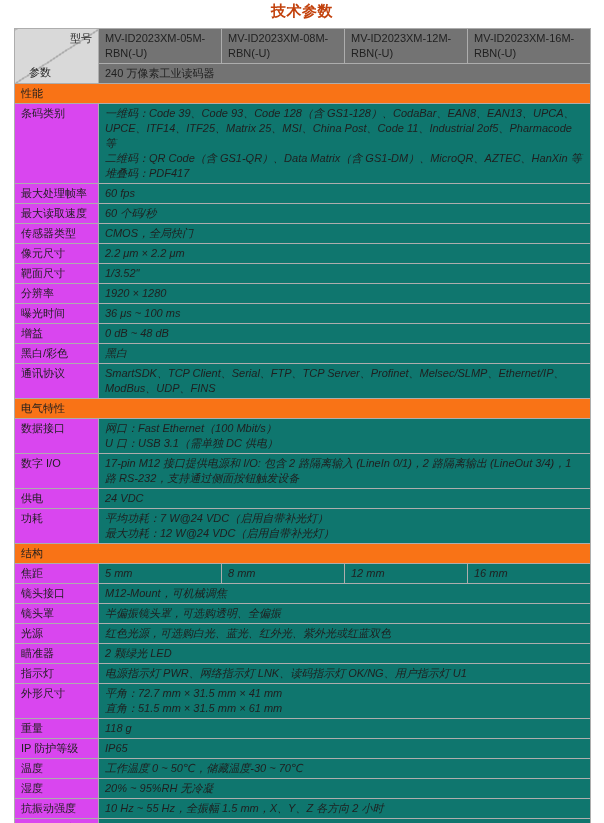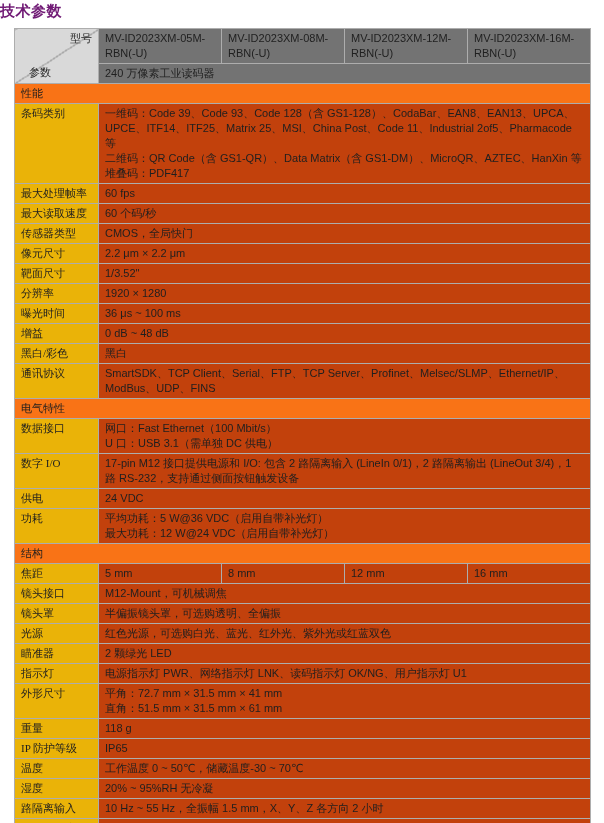--- a/index.html
+++ b/index.html
@@ -5,23 +5,24 @@
   * { margin: 0; padding: 0; box-sizing: border-box; }
   html, body {
     width: 604px;
     background: #ffffff;
     font-family: "Liberation Sans", "DejaVu Sans", sans-serif;
     color: #1f1f1f;
     -webkit-font-smoothing: antialiased;
   }
   .page { width: 604px; min-height: 823px; padding-top: 2px; }
   .title {
+    text-align: center;
     font-size: 15px;
     font-weight: bold;
-    color: #701a75;
+    color: #c2410c;
     margin-bottom: 7px;
     letter-spacing: 0.5px;
   }
   table.spec {
     border-collapse: collapse;
     table-layout: fixed;
     width: 576px;
     margin-left: 14px;
     font-size: 11px;
   }
@@ -45,22 +46,22 @@
     background-image: linear-gradient(to bottom right,
       transparent 49.4%, #9b9b9b 49.4%, #9b9b9b 50.6%, transparent 50.6%);
   }
   .corner-tr { position: absolute; top: 2px; right: 6px; }
   .corner-bl { position: absolute; bottom: 3px; left: 14px; }
   td.section-title {
     background: #f97316;
     font-weight: bold;
     padding-left: 3px;
   }
-  td.label { background: #eab308; font-family: Liberation Serif, serif; }
-  td.value { background: #c2410c; }
+  td.label { background: #d946ef; }
+  td.value { background: #0f766e; font-style: italic; }
 </style>
 </head>
 <body>
 
 <div class="page">
   <div class="title">技术参数</div>
 
   <table class="spec">
     <colgroup>
       <col class="c-label">
@@ -174,21 +175,21 @@
         </tr>
         <tr>
           <td class="label">供电</td>
           <td class="value" colspan="4">
             <div>24 VDC</div>
           </td>
         </tr>
         <tr>
           <td class="label">功耗</td>
           <td class="value" colspan="4">
-            <div>平均功耗：5 W@36 VDC（启用自带补光灯）</div>
+            <div>平均功耗：7 W@24 VDC（启用自带补光灯）</div>
             <div>最大功耗：12 W@24 VDC（启用自带补光灯）</div>
           </td>
         </tr>
         <tr>
           <td colspan="5" class="section-title">结构</td>
         </tr>
         <tr>
           <td class="label">焦距</td>
           <td class="value">5 mm</td>
           <td class="value">8 mm</td>
@@ -250,21 +251,21 @@
             <div>工作温度 0 ~ 50℃，储藏温度-30 ~ 70℃</div>
           </td>
         </tr>
         <tr>
           <td class="label">湿度</td>
           <td class="value" colspan="4">
             <div>20% ~ 95%RH 无冷凝</div>
           </td>
         </tr>
         <tr>
-          <td class="label">路隔离输入</td>
+          <td class="label">抗振动强度</td>
           <td class="value" colspan="4">
             <div>10 Hz ~ 55 Hz，全振幅 1.5 mm，X、Y、Z 各方向 2 小时</div>
           </td>
         </tr>
         <tr>
           <td class="label">抗冲击强度</td>
           <td class="value" colspan="4"></td>
         </tr>
       </tbody>
   </table>

